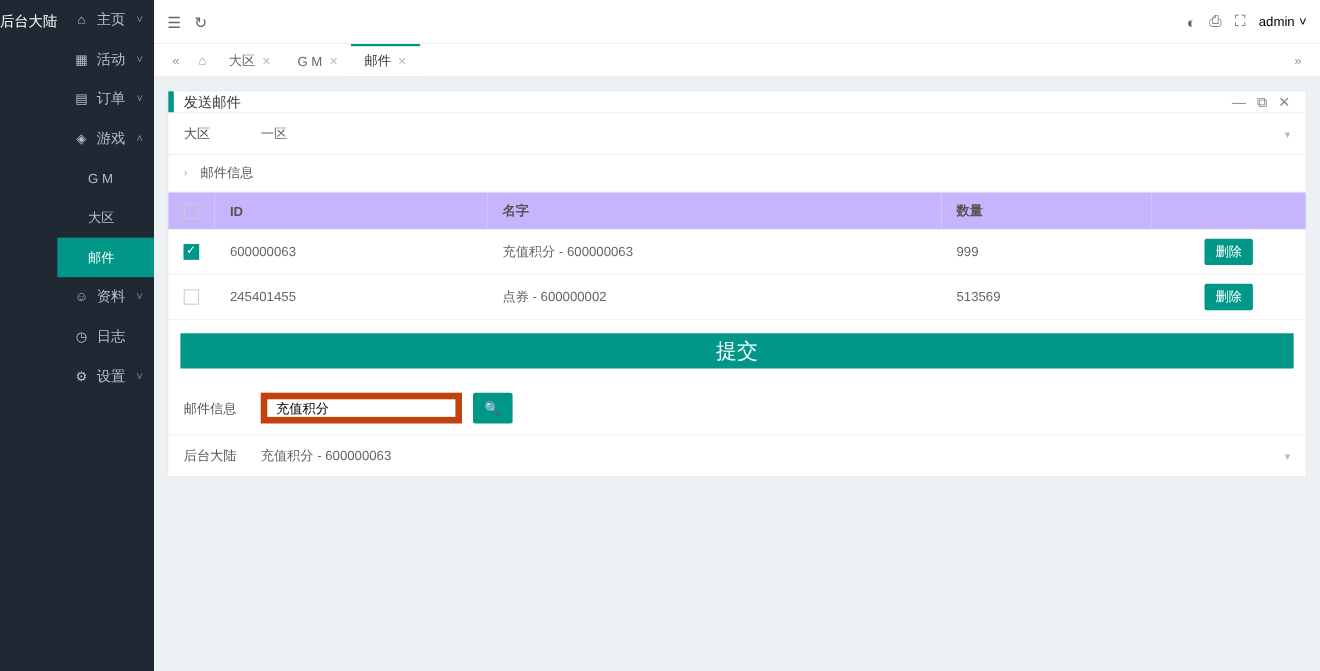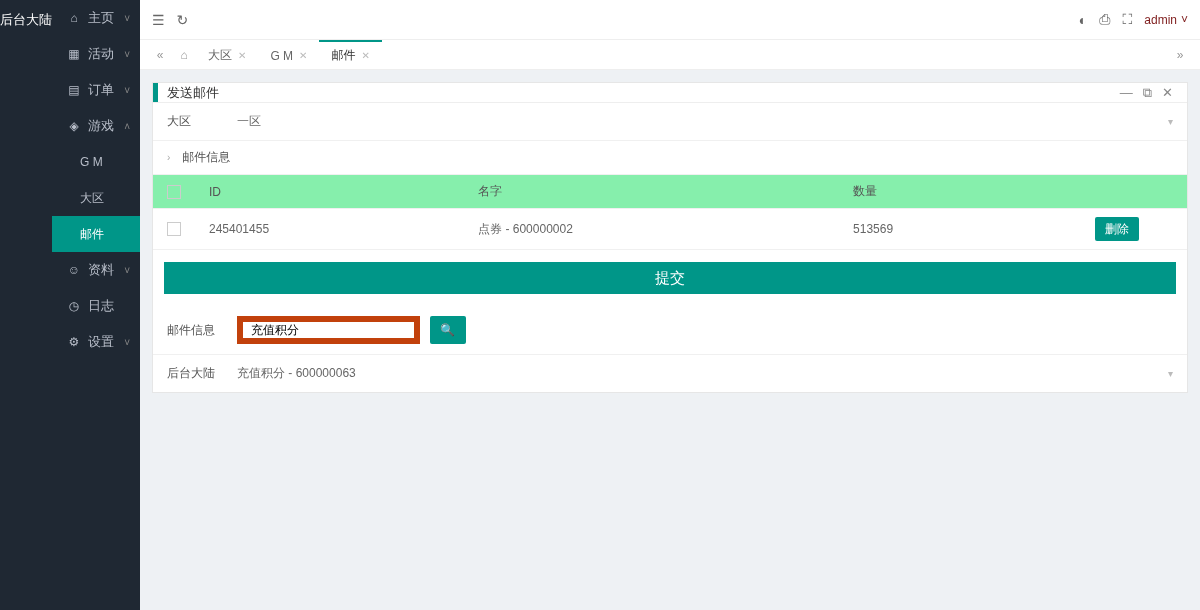--- a/index.html
+++ b/index.html
@@ -10,21 +10,21 @@
 .menu{flex:1;overflow:auto}
 .menu-item{display:flex;align-items:center;height:36px;padding:0 14px;cursor:pointer;position:relative}
 .menu-item.sub{padding-left:28px;font-size:12px}
 .menu-item.active{background:#009688;color:#fff}
 .menu-item .icon{width:16px;display:inline-flex;justify-content:center;margin-right:6px;font-size:12px}
 .menu-item .arrow{position:absolute;right:10px;font-size:10px;color:#888}
 .main{flex:1;display:flex;flex-direction:column;background:#fff}
 .topbar{height:40px;display:flex;align-items:center;border-bottom:1px solid #eee;padding:0 12px;gap:12px}
 .topbar .spacer{flex:1}
 .top-icon{color:#666;cursor:pointer;font-size:14px}
-.user-drop{color:#7f1d1d;font-size:12px;display:flex;align-items:center;gap:4px;cursor:pointer}
+.user-drop{color:#000000;font-size:12px;display:flex;align-items:center;gap:4px;cursor:pointer}
 .tabs{height:30px;display:flex;align-items:stretch;border-bottom:1px solid #eee;padding:0 8px}
 .tab-ctrl{width:24px;display:flex;align-items:center;justify-content:center;color:#999;cursor:pointer;font-size:12px}
 .tab{display:flex;align-items:center;padding:0 12px;font-size:12px;color:#666;border-top:2px solid transparent;cursor:pointer;gap:6px}
 .tab.active{border-top-color:#009688;background:#fff;color:#333}
 .tab .close{color:#bbb;font-size:10px}
 .tabs .spacer{flex:1}
 .content{flex:1;background:#eef1f4;padding:12px;overflow:auto}
 .card{background:#fff;border:1px solid #e6e6e6}
 .card-header{height:20px;display:flex;align-items:center;padding:0 14px;border-bottom:1px solid #eee;position:relative}
 .card-header::before{content:"";position:absolute;left:0;top:0;bottom:0;width:5px;background:#009688}
@@ -33,28 +33,28 @@
 .card-header .wacts span{cursor:pointer;font-size:13px}
 .form-row{display:flex;align-items:center;padding:10px 14px;gap:10px;border-bottom:1px solid #f0f0f0}
 .form-row.last{border-bottom:none}
 .form-label{width:60px;font-size:12px;color:#555}
 .form-input{border:6px solid #c2410c;height:28px;padding:0 8px;font-size:12px;min-width:100px}
 .form-display{flex:1;font-size:12px;color:#666;display:flex;align-items:center;justify-content:space-between}
 .chev-r{color:#aaa;font-size:10px;margin-right:6px}
 .section-line{display:flex;align-items:center;padding:8px 14px;font-size:12px;color:#555;border-bottom:1px solid #f0f0f0;gap:6px}
 table{width:100%;border-collapse:collapse}
 th,td{text-align:left;font-size:12px;padding:8px 14px;border-bottom:1px solid #f0f0f0;color:#666}
-th{color:#555;font-weight:normal;background:#86efac}
+th{color:#555;font-weight:bold;background:#c4b5fd}
 .chk{width:14px;height:14px;border:1px solid #ccc;display:inline-block;vertical-align:middle;position:relative}
 .chk.on{background:#009688;border-color:#009688}
 .chk.on::after{content:"✓";color:#fff;position:absolute;top:-2px;left:1px;font-size:11px}
 .btn{display:inline-flex;align-items:center;justify-content:center;height:24px;padding:0 10px;border-radius:2px;font-size:12px;cursor:pointer;border:none}
 .btn-danger{background:#009688;color:#fff}
 .btn-search{background:#009688;color:#fff;height:28px;width:36px}
-.submit-bar{background:#009688;color:#fff;height:32px;display:flex;align-items:center;justify-content:center;font-size:15px;margin:12px 11px;cursor:pointer}
+.submit-bar{background:#009688;color:#fff;height:32px;display:flex;align-items:center;justify-content:center;font-size:19px;margin:12px 11px;cursor:pointer}
 .col-chk{width:40px}
 .col-act{width:140px;text-align:center}
 .drop-caret{color:#bbb;font-size:10px}
 </style>
 </head>
 <body>
 
 <div class="app">
   <aside class="sidebar">
     <div class="logo">后台大陆</div>
@@ -167,20 +167,27 @@
             <tr>
               <th class="col-chk"><span class="chk"></span></th>
               <th>ID</th>
               <th>名字</th>
               <th>数量</th>
               <th class="col-act"></th>
             </tr>
           </thead>
           <tbody>
             <tr>
+              <td><span class="chk on"></span></td>
+              <td>600000063</td>
+              <td>充值积分 - 600000063</td>
+              <td>999</td>
+              <td class="col-act"><button class="btn btn-danger">删除</button></td>
+            </tr>
+            <tr>
               <td><span class="chk"></span></td>
               <td>245401455</td>
               <td>点券 - 600000002</td>
               <td>513569</td>
               <td class="col-act"><button class="btn btn-danger">删除</button></td>
             </tr>
           </tbody>
         </table>
 
         <div class="submit-bar">提交</div>

